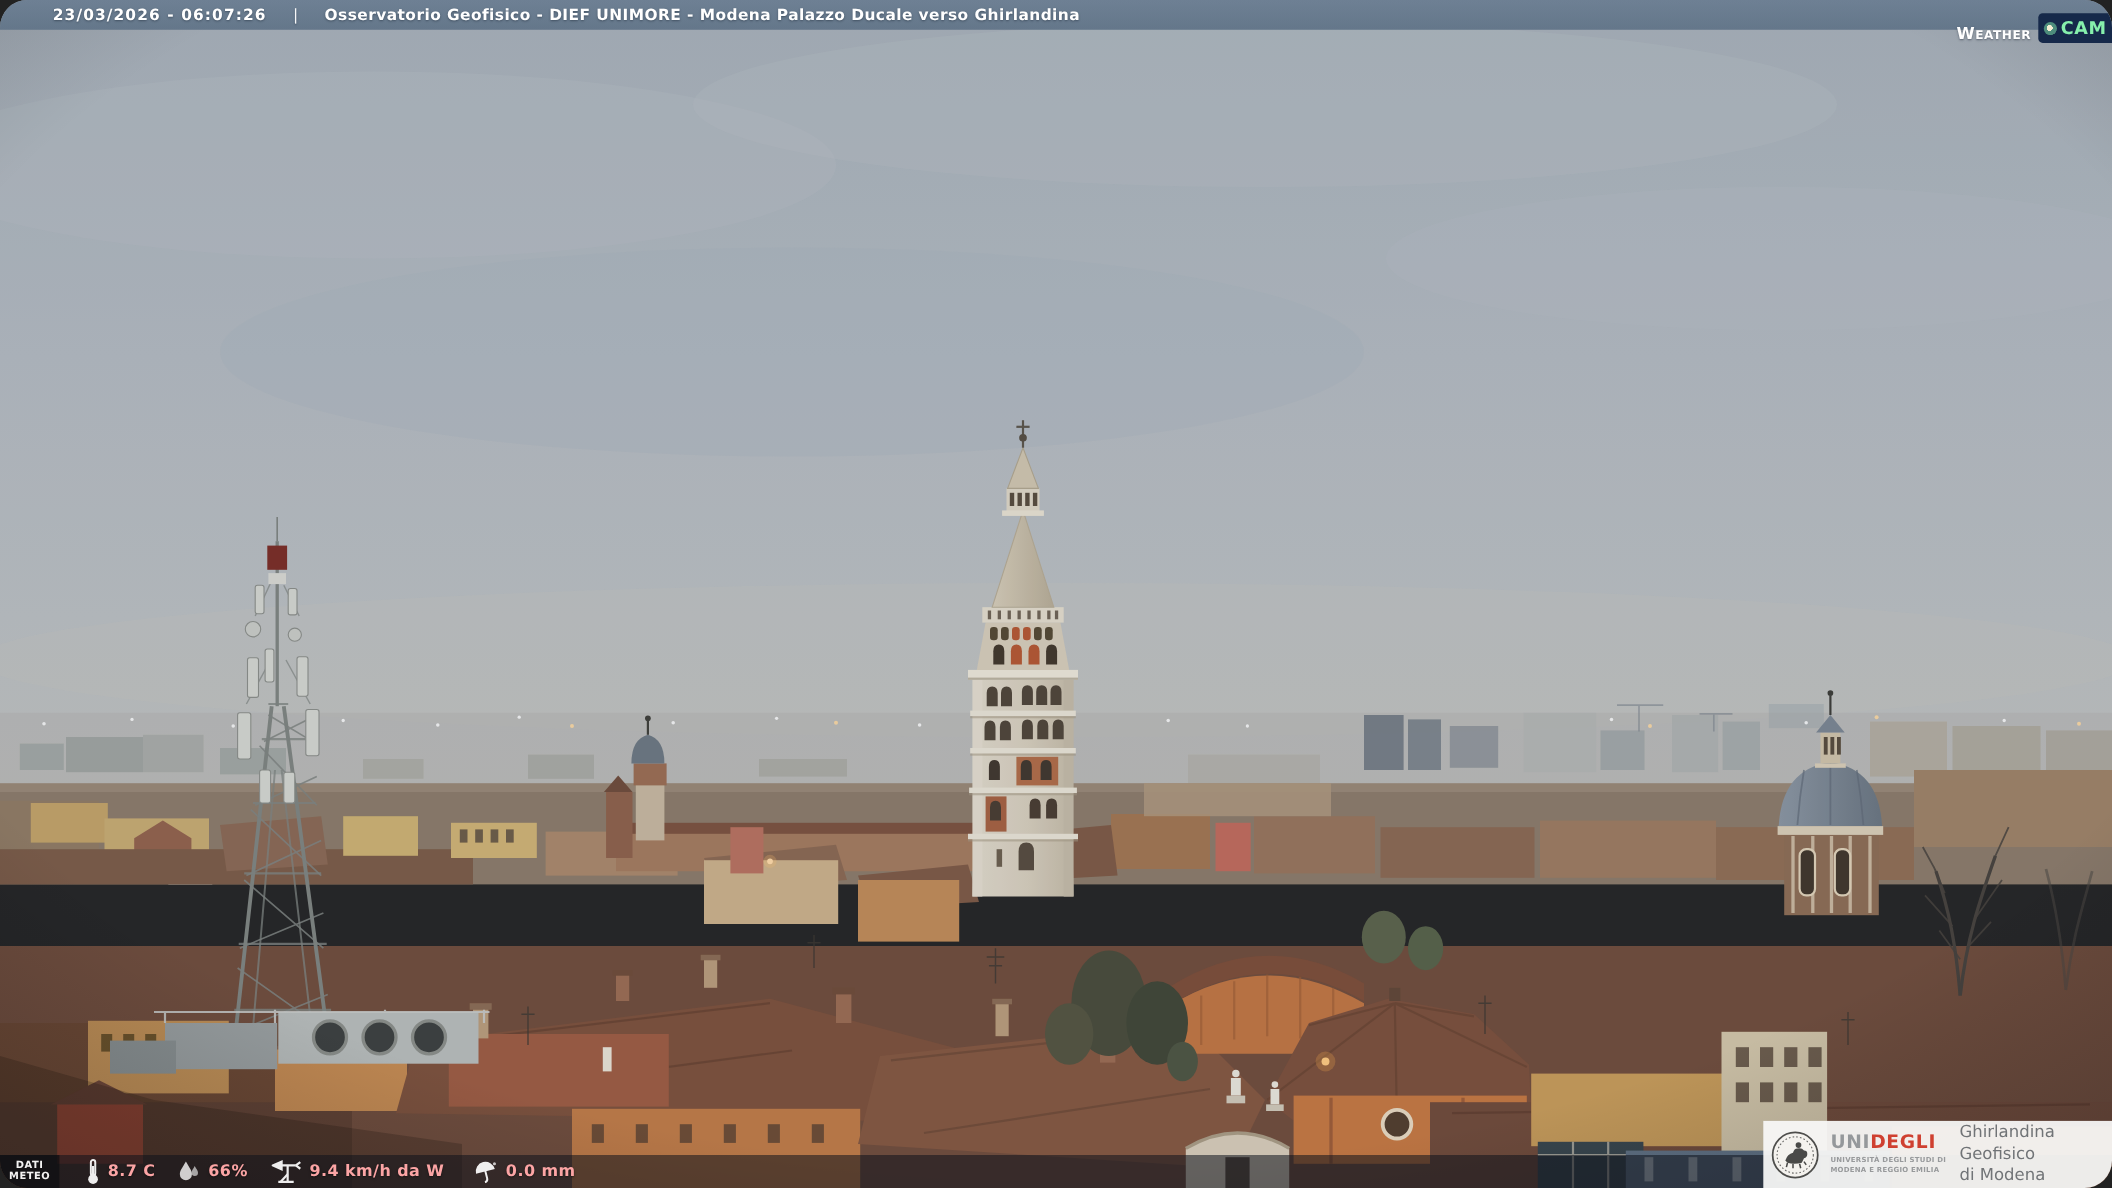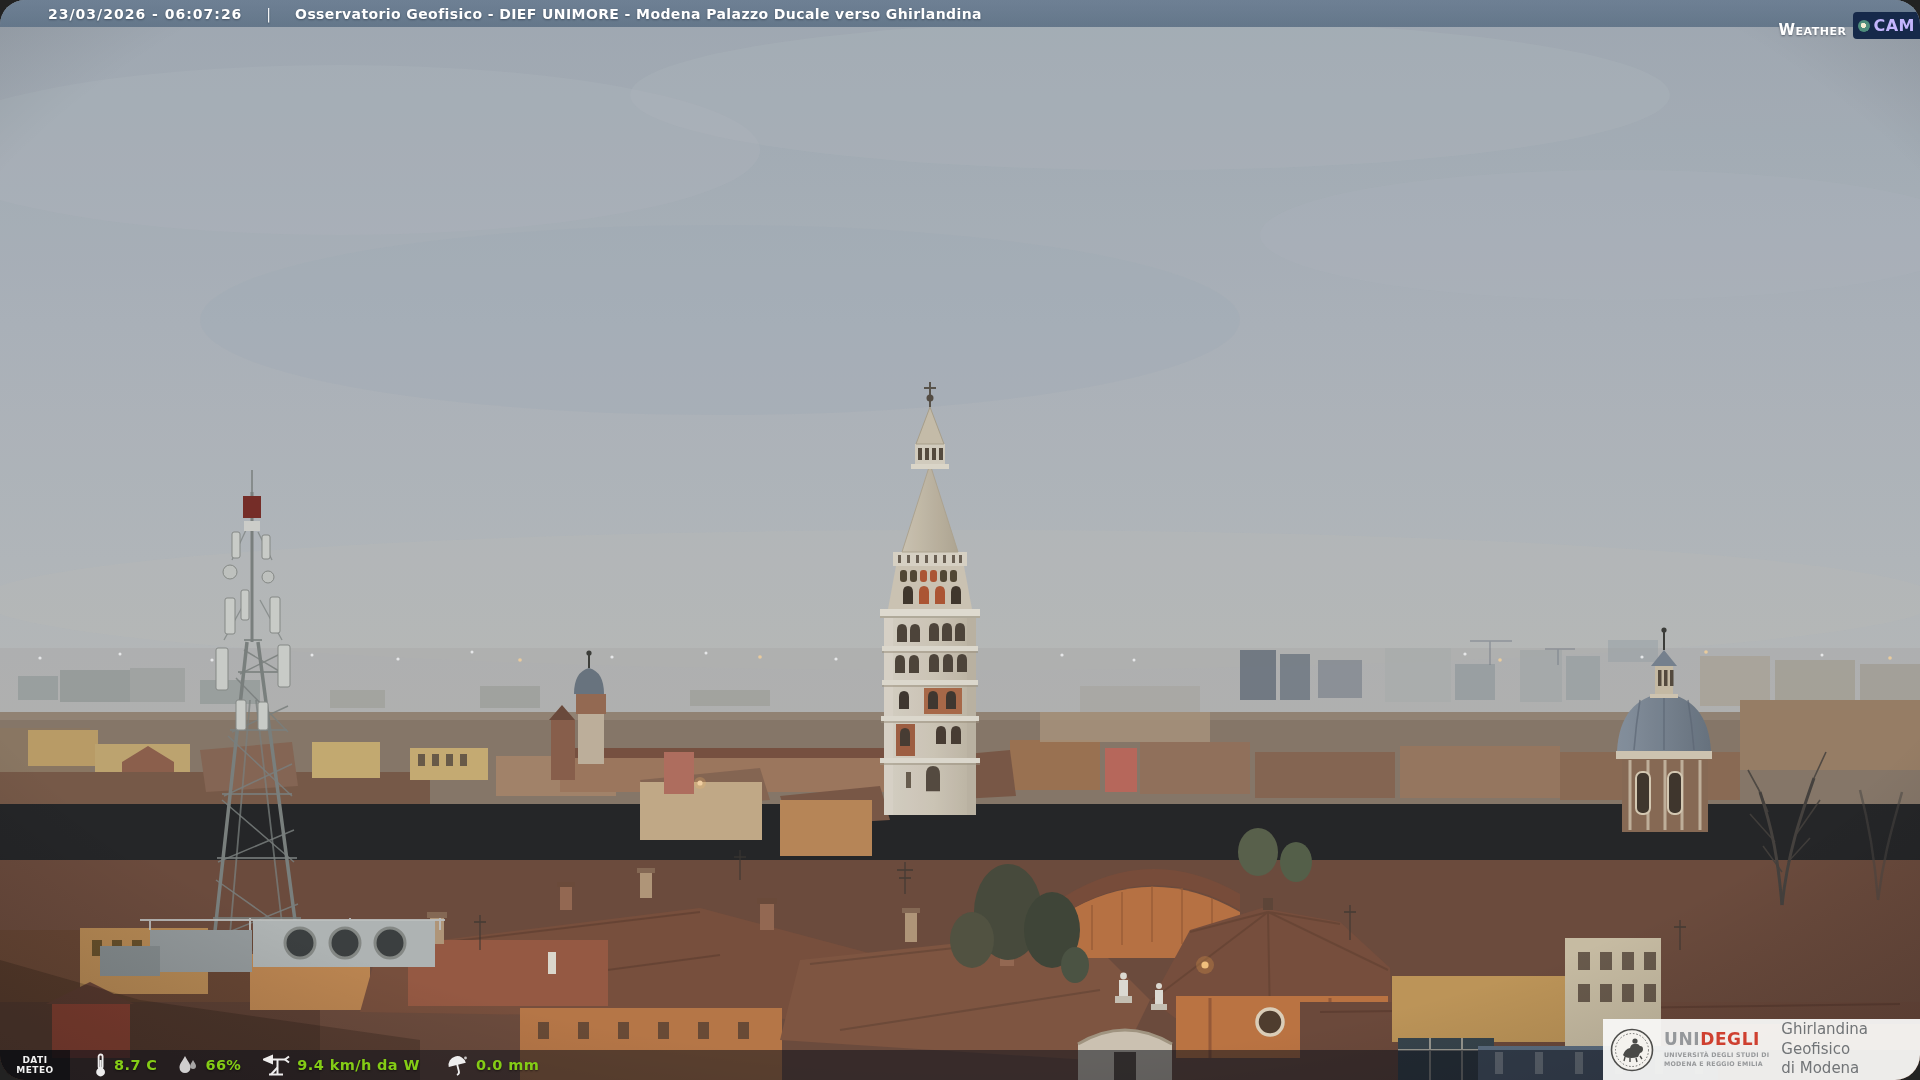--- a/index.html
+++ b/index.html
@@ -15,29 +15,29 @@
   .ts{margin-left:48px;letter-spacing:1px;white-space:pre;}
   .sep{margin-left:24px;font-weight:normal;opacity:.95;}
   .title{margin-left:24px;letter-spacing:.4px;white-space:pre;}
   .wclogo{position:absolute;right:0;top:17px;height:22px;display:flex;align-items:flex-end;z-index:6;}
   .wc-weather{color:#fff;font-variant:small-caps;font-weight:600;font-size:15px;
               letter-spacing:.5px;margin-right:7px;text-shadow:0 1px 2px rgba(20,30,45,.5);}
   .wc-box{height:27px;background:#16294a;border-radius:4px 0 0 4px;display:flex;
           align-items:center;padding:0 5px 0 5px;gap:3px;}
   .wc-lens{width:12px;height:12px;border-radius:50%;
            background:radial-gradient(circle at 45% 45%, #f2ecd2 0 28%, #4d8d7c 30% 72%, #12243f 74%);}
-  .wc-cam{color:#c4b5fd;font-weight:800;font-size:16px;letter-spacing:.5px;}
+  .wc-cam{color:#86efac;font-weight:800;font-size:16px;letter-spacing:.5px;}
 
   
   .meteobar{position:absolute;left:0;bottom:0;width:100%;height:30px;
             background:rgba(14,19,27,.55);display:flex;align-items:center;z-index:5;}
-  .datibox{width:70px;height:30px;background:rgba(6,9,13,.55);display:flex;flex-direction:column;
+  .datibox{width:54px;height:30px;background:rgba(6,9,13,.55);display:flex;flex-direction:column;
            align-items:center;justify-content:center;color:#f2f2f2;font-size:9px;font-weight:bold;
            letter-spacing:.5px;line-height:1.15;flex:0 0 auto;}
-  .mitem{display:flex;align-items:center;gap:7px;color:#84cc16;font-weight:bold;font-size:14.5px;
+  .mitem{display:flex;align-items:center;gap:7px;color:#fca5a5;font-weight:bold;font-size:14.5px;
          letter-spacing:.4px;text-shadow:0 1px 2px rgba(0,0,0,.5);}
   .mitem svg{display:block;opacity:.92;}
   .mi1{margin-left:24px;} .mi2{margin-left:20px;} .mi3{margin-left:22px;} .mi4{margin-left:26px;}
 
   
   .unipanel{position:absolute;right:0;bottom:0;width:317px;height:61px;
             background:rgba(248,248,247,.94);display:flex;align-items:center;z-index:6;}
   .seal{margin-left:7px;flex:0 0 auto;}
   .wordblock{margin-left:10px;flex:0 0 auto;}
   .unimore{font-size:17px;font-weight:bold;letter-spacing:.6px;line-height:1;}

